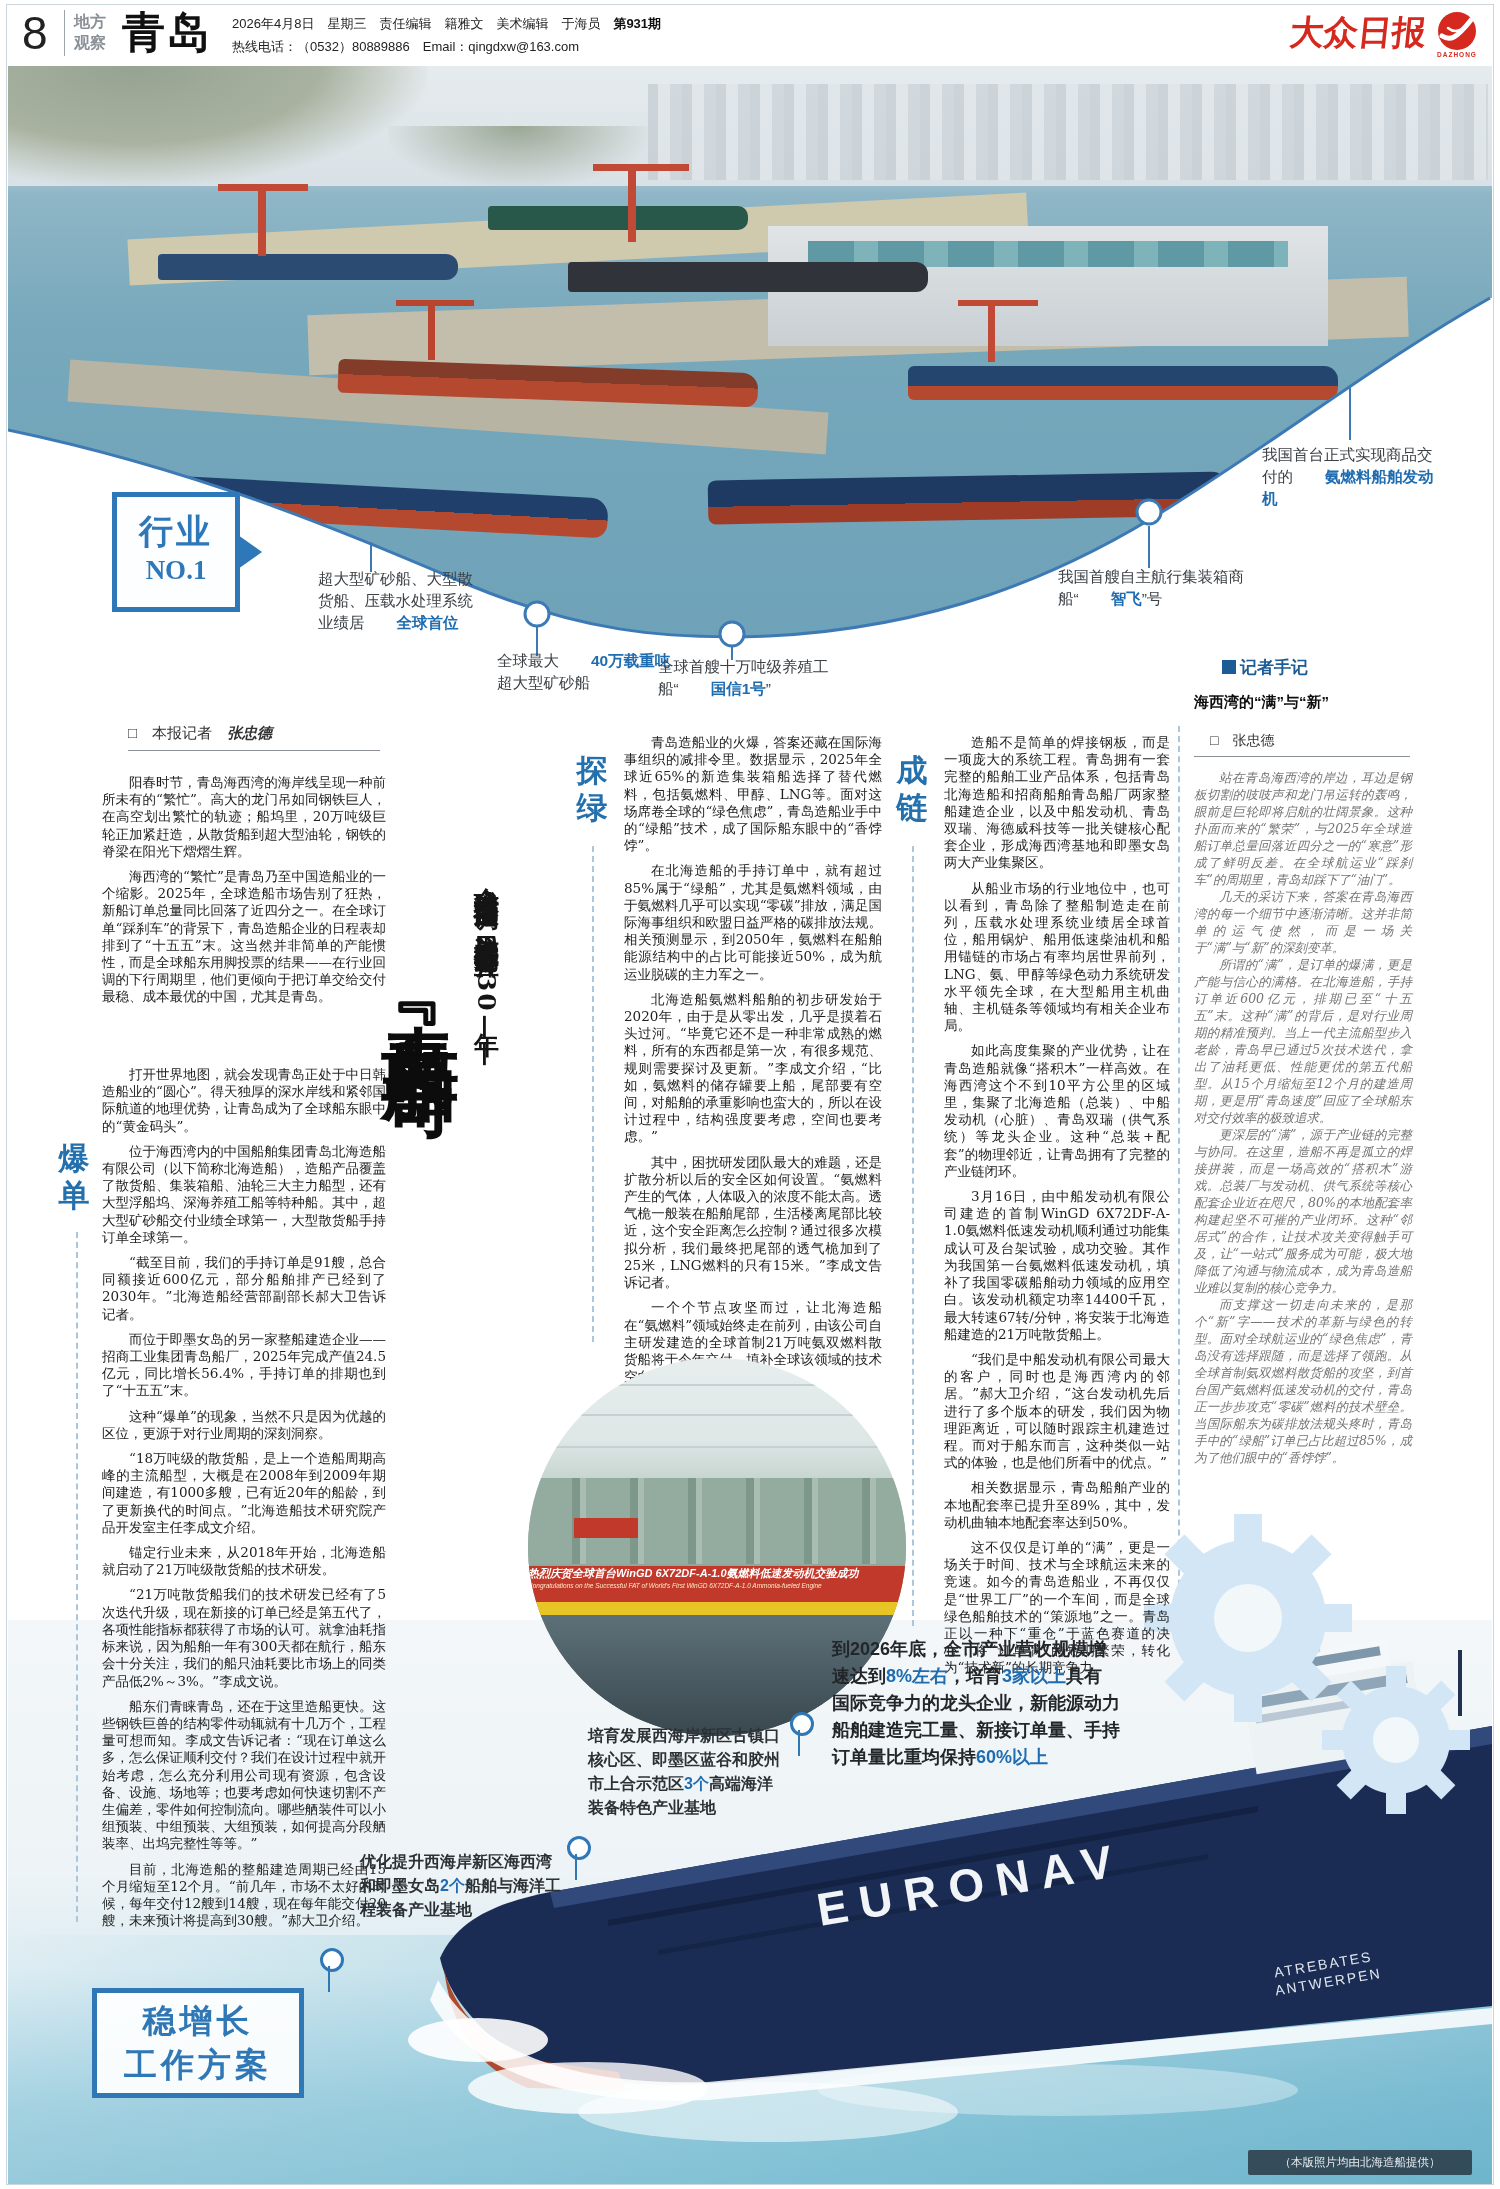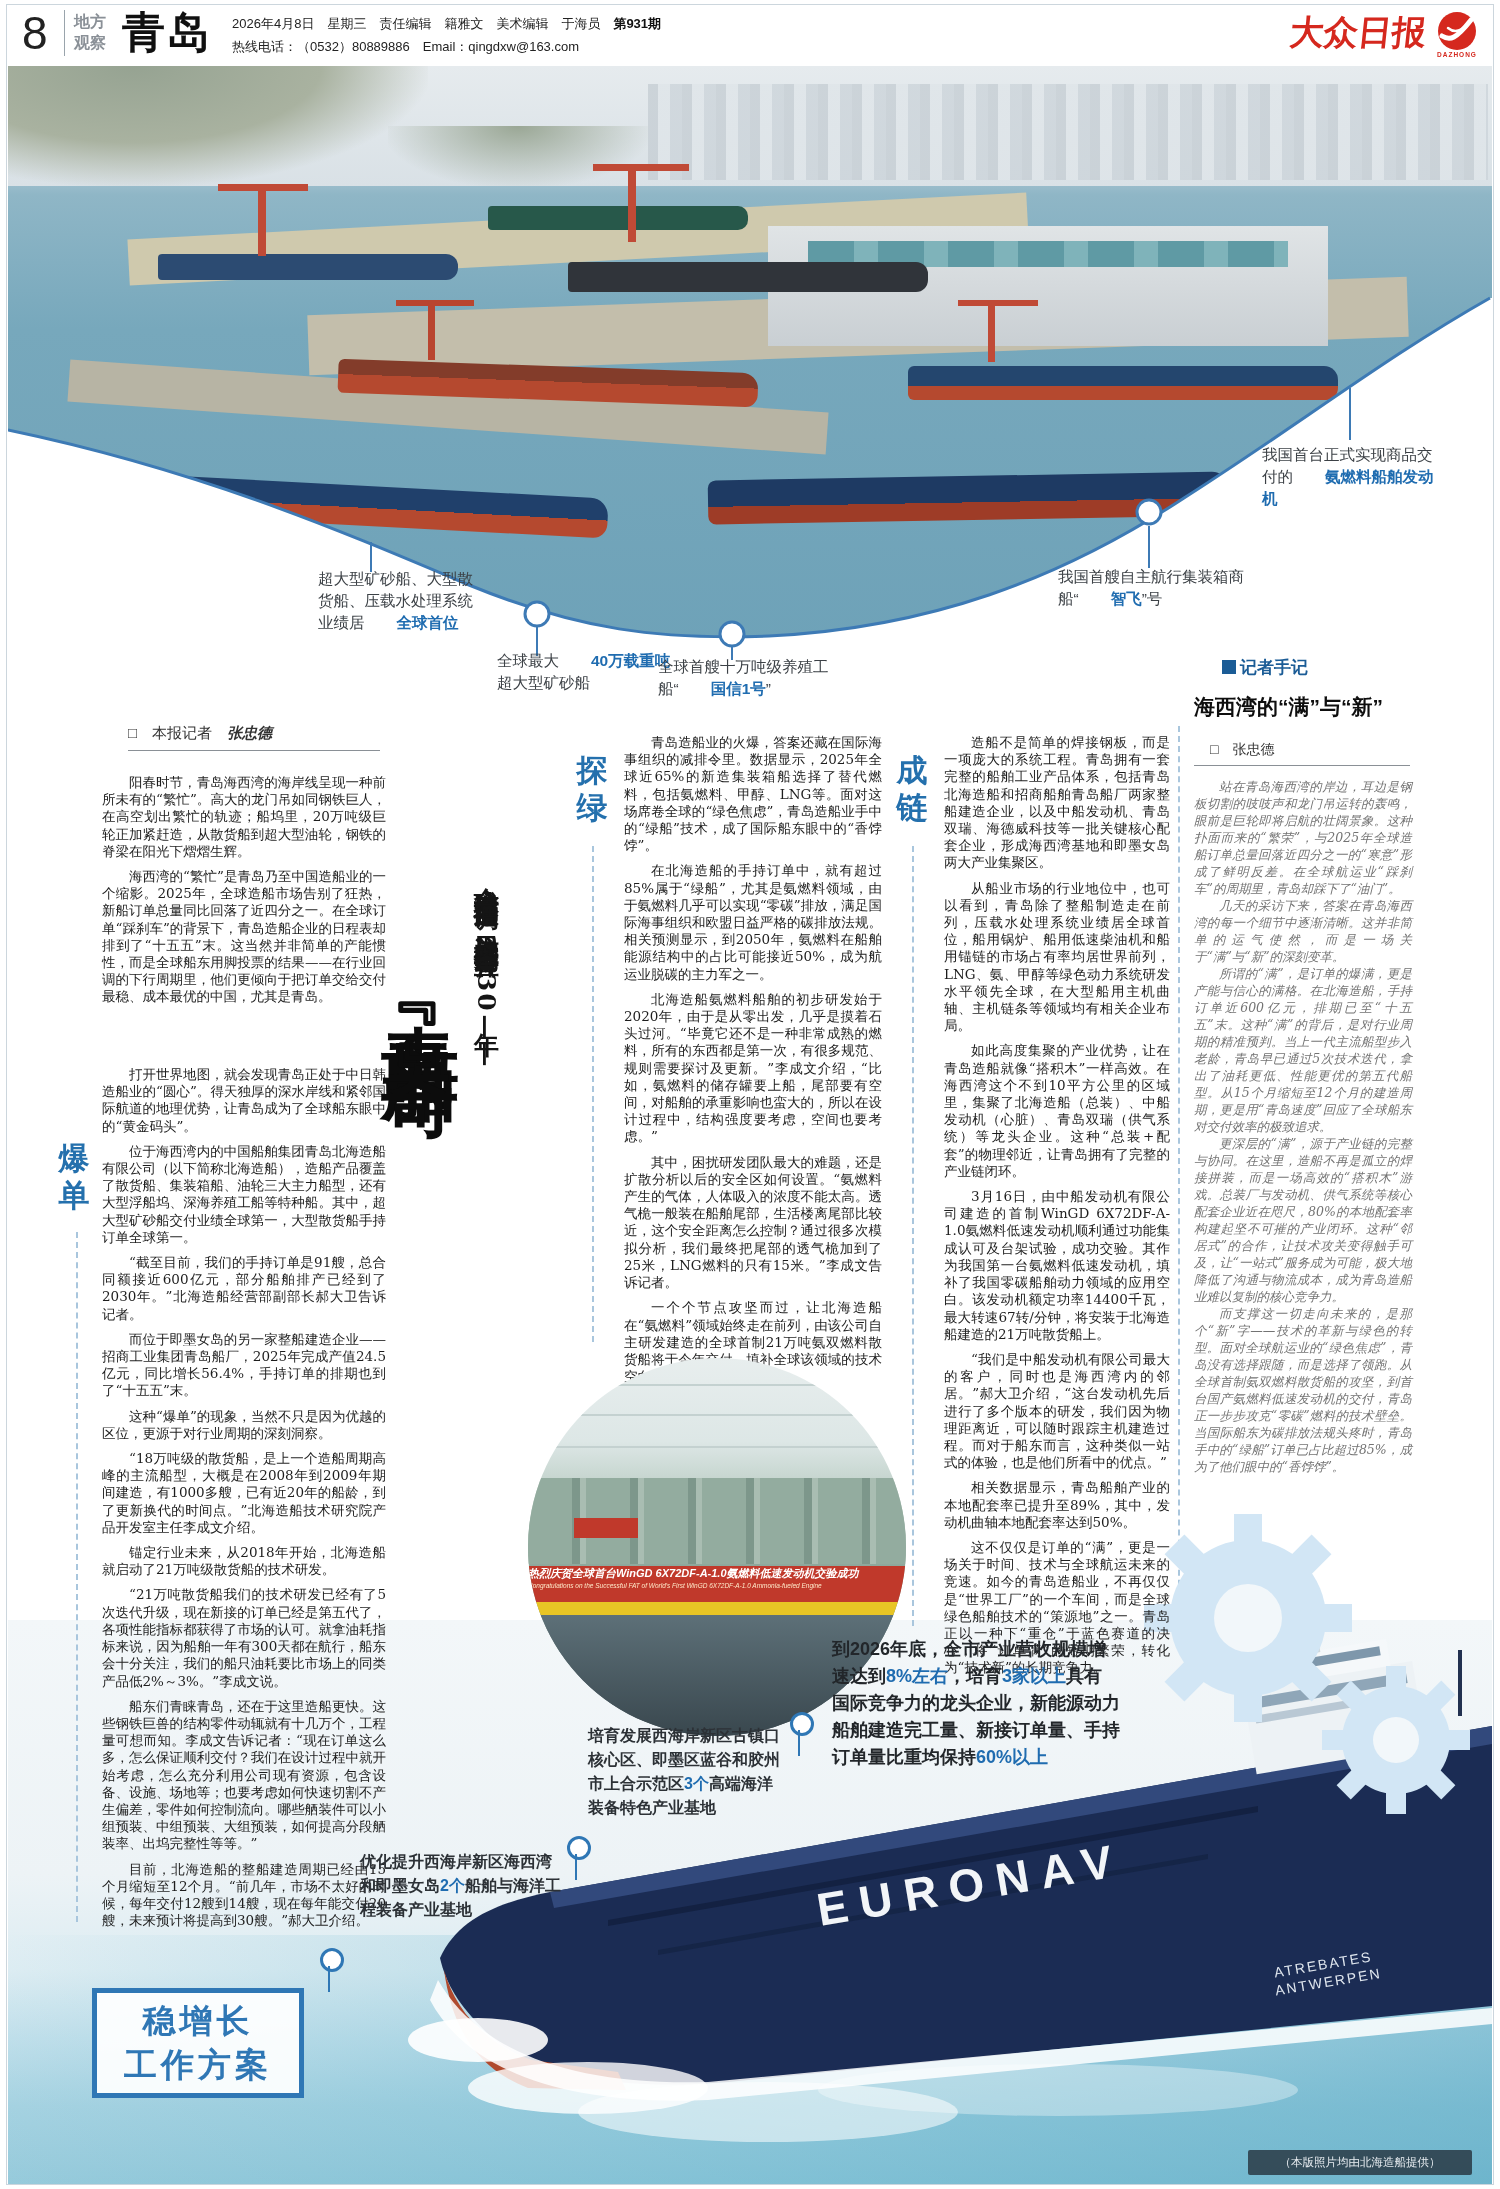--- a/index.html
+++ b/index.html
@@ -43,21 +43,21 @@
   .sec-label{position:absolute;width:36px;font-size:31px;line-height:37px;font-weight:800;color:#2470ad;text-align:center;z-index:3;}
   .vdash{position:absolute;width:0;border-left:2px dashed #a9c6dd;z-index:2;}
 
   .kicker{position:absolute;left:470px;top:868px;height:710px;writing-mode:vertical-rl;font-family:"DejaVu Serif",serif;font-weight:700;font-size:25px;letter-spacing:2px;color:#151515;z-index:3;}
   .main-title{position:absolute;left:368px;top:962px;height:540px;writing-mode:vertical-rl;font-size:78px;font-weight:900;letter-spacing:8px;color:#0c0c0c;z-index:3;}
 
   
   .notes{position:absolute;left:1194px;top:656px;width:218px;z-index:3;}
   .notes-tag{font-size:17px;font-weight:800;color:#1b5c96;margin-left:28px;}
   .notes-tag::before{content:"";display:inline-block;width:14px;height:14px;background:#1b5c96;margin-right:4px;vertical-align:-1px;}
-  .notes-title{margin-top:14px;font-size:21px;font-weight:900;color:#0e0e0e;white-space:nowrap;}
+  .notes-title{margin-top:14px;font-size:15px;font-weight:900;color:#0e0e0e;white-space:nowrap;}
   .notes-by{margin-top:20px;width:200px;font-size:14px;color:#333;border-bottom:1px solid #8a9096;padding-bottom:6px;padding-left:16px;}
   .notes-body{margin-top:12px;}
   .notes-body p{margin:0;text-indent:2em;text-align:justify;font-family:"DejaVu Serif",serif;font-style:italic;font-size:12.5px;line-height:17px;color:#737373;}
 
   
   .engine{position:absolute;left:528px;top:1358px;width:378px;height:378px;border-radius:50%;overflow:hidden;z-index:3;
           background:linear-gradient(180deg,#e8eeee 0%,#dde7e6 22%,#c2d2cb 34%,#9db5a8 48%,#87a296 58%,#6d877f 72%,#4e6165 86%,#3d4b52 100%);}
   .engine .truss{position:absolute;left:0;right:0;height:2px;background:#c4d1d0;}
   .engine .mach{position:absolute;left:0;right:0;top:120px;height:86px;background:repeating-linear-gradient(90deg,#93ac9f 0 44px,#7d978b 44px 52px,#a9bdb2 52px 58px);}
   .engine .banner{position:absolute;left:0;right:0;top:208px;height:36px;background:#c0392b;text-align:left;color:#fff;overflow:hidden;font-style:italic;}
@@ -153,20 +153,25 @@
     <line x1="363" y1="262" x2="363" y2="292" stroke="#3d7ab5" stroke-width="2"></line>
     <line x1="529" y1="346" x2="529" y2="376" stroke="#3d7ab5" stroke-width="2"></line>
     <line x1="724" y1="364" x2="724" y2="380" stroke="#3d7ab5" stroke-width="2"></line>
     <line x1="1141" y1="246" x2="1141" y2="288" stroke="#3d7ab5" stroke-width="2"></line>
     <line x1="1342" y1="108" x2="1342" y2="160" stroke="#3d7ab5" stroke-width="2"></line>
     <circle cx="529" cy="334" r="12" fill="#fff" stroke="#3d7ab5" stroke-width="3"></circle>
     <circle cx="724" cy="354" r="12" fill="#fff" stroke="#3d7ab5" stroke-width="3"></circle>
     <circle cx="1141" cy="232" r="12" fill="#fff" stroke="#3d7ab5" stroke-width="3"></circle>
   </svg>
 
+  <div class="badge">
+    <div class="badge-l1">行业</div>
+    <div class="badge-l2">NO.1</div>
+    <div class="badge-arrow"></div>
+  </div>
 
   <p class="co" style="left:318px;top:568px;width:168px;"><span>超大型矿砂船、大型散货船、压载水处理系统业绩居</span><span class="em">全球首位</span></p>
   <p class="co" style="left:497px;top:650px;width:180px;"><span>全球最大</span><span class="em">40万载重吨</span><span>超大型矿砂船</span></p>
   <p class="co" style="left:658px;top:656px;width:190px;"><span>全球首艘十万吨级养殖工船“</span><span class="em">国信1号</span><span>”</span></p>
   <p class="co" style="left:1058px;top:566px;width:190px;"><span>我国首艘自主航行集装箱商船“</span><span class="em">智飞</span><span>”号</span></p>
   <p class="co" style="left:1262px;top:444px;width:172px;"><span>我国首台正式实现商品交付的</span><span class="em">氨燃料船舶发动机</span></p>
 
   <div class="byline">
     <span>□　本报记者</span>　<span class="nm">张忠德</span>
   </div>

